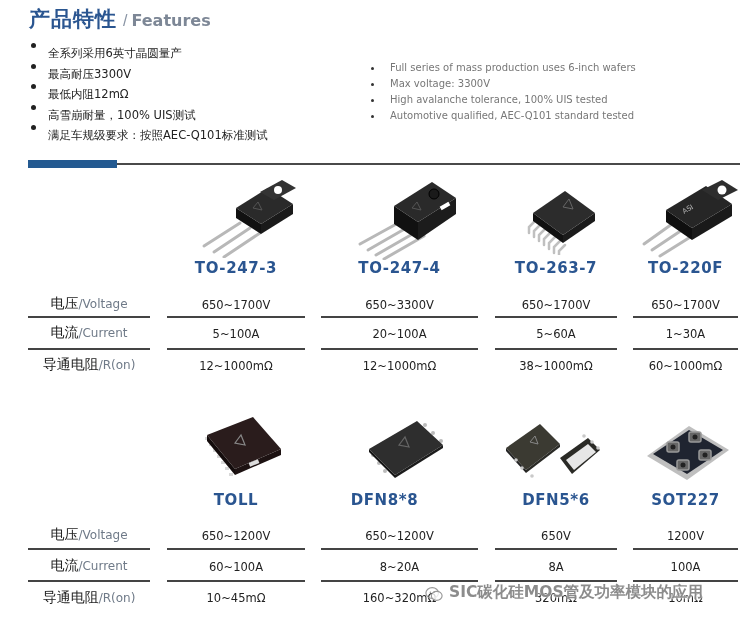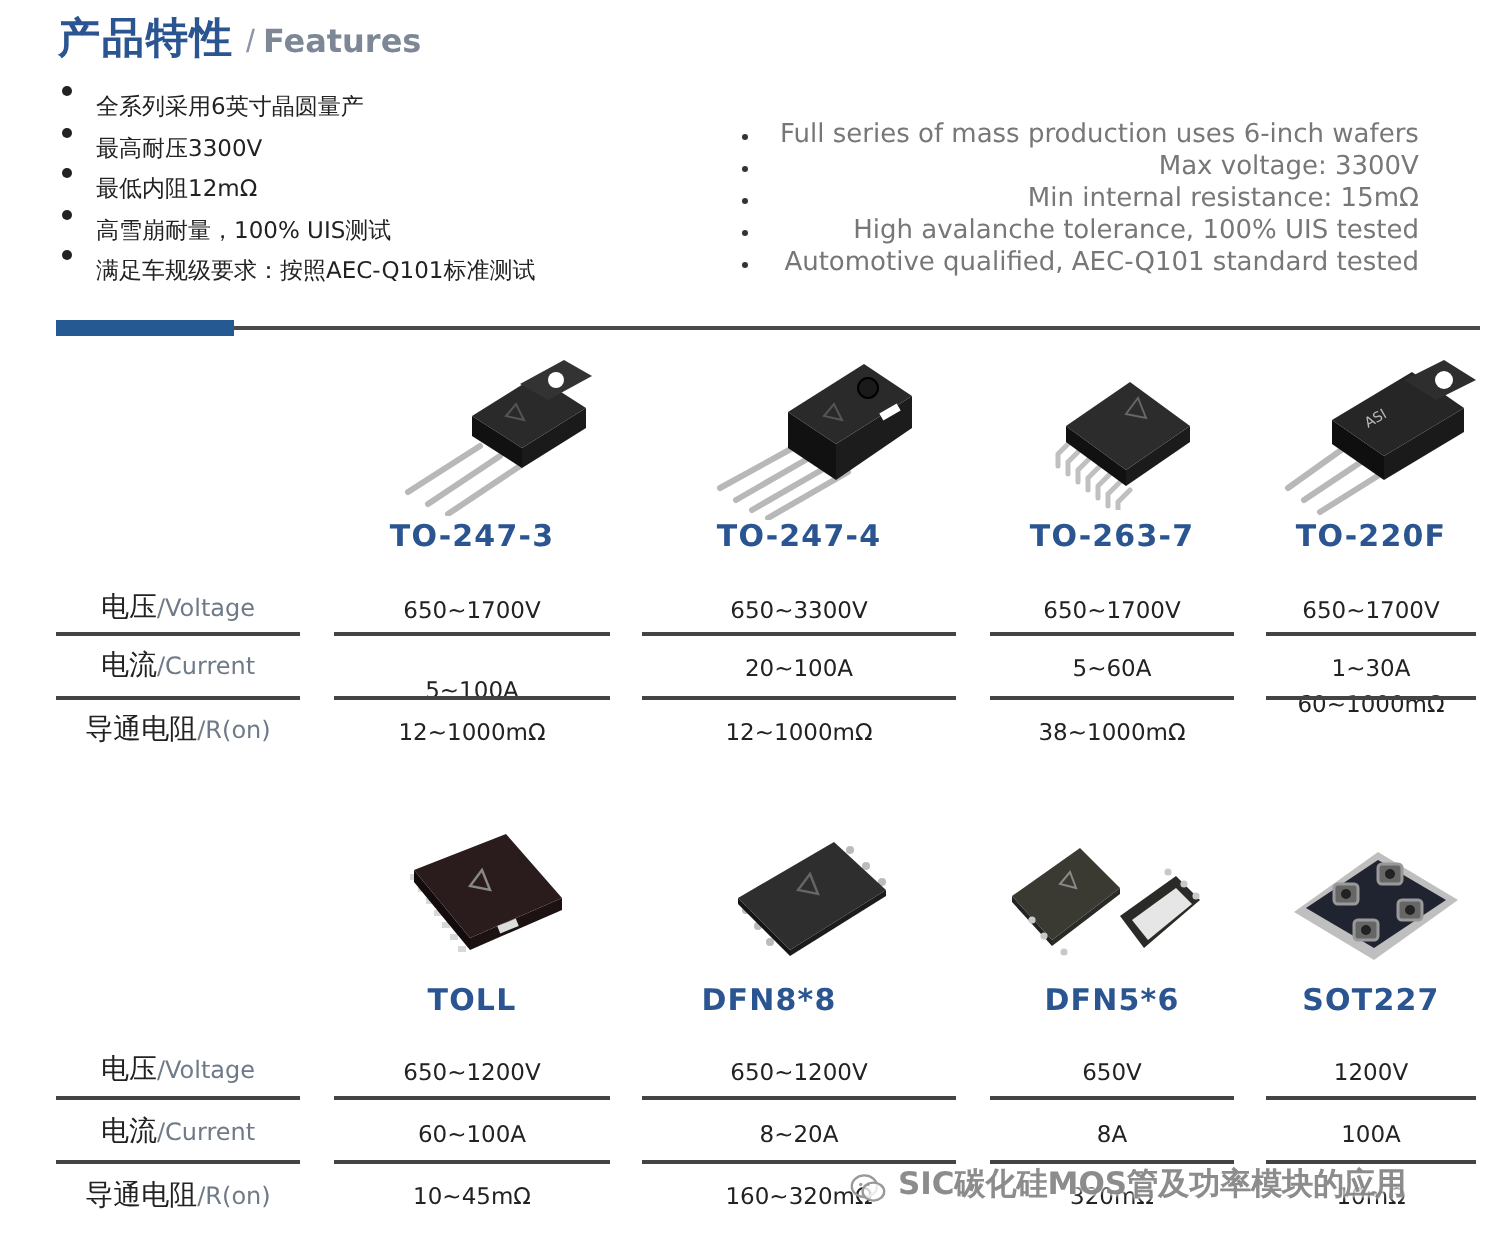--- a/index.html
+++ b/index.html
@@ -9,21 +9,21 @@
   .title { position: absolute; left: 29px; top: 5px; display: flex; align-items: baseline; }
   .title-cn { font-size: 21px; font-weight: bold; color: #2a5590; font-family: "DejaVu Sans", sans-serif; letter-spacing: 1px; }
   .title-sep { font-size: 16px; color: #8a95a5; margin: 0 4px 0 6px; }
   .title-en { font-size: 16px; color: #7d8796; font-family: "DejaVu Sans", sans-serif; font-weight: bold; }
 
   .feat-cn { position: absolute; left: 31px; top: 43px; list-style: none; }
   .feat-cn li { font-size: 11.5px; color: #222; height: 20.6px; line-height: 20px; display: flex; font-family: "DejaVu Sans", sans-serif; }
   .feat-cn .dot { width: 5px; height: 5px; border-radius: 50%; background: #222; margin-right: 12px; flex: none; }
 
   .feat-en { position: absolute; left: 371px; top: 60px; list-style: none; }
-  .feat-en li { font-size: 13px; color: #777; height: 16px; line-height: 16px; display: flex; align-items: center; font-family: "DejaVu Sans", sans-serif; justify-content: space-between; }
+  .feat-en li { font-size: 10px; color: #777; height: 16px; line-height: 16px; display: flex; align-items: center; font-family: "DejaVu Sans", sans-serif; }
   .feat-en .dot { width: 3px; height: 3px; border-radius: 50%; background: #333; margin-right: 16px; flex: none; }
 
   .divider { position: absolute; left: 117px; top: 163px; width: 623px; height: 2px; background: #4a4a4a; }
   .divider-accent { position: absolute; left: 28px; top: 160px; width: 89px; height: 8px; background: #245a91; }
 
   .chip { position: absolute; }
   .pkg-name { position: absolute; font-size: 15px; font-weight: bold; color: #2a5590; text-align: center; letter-spacing: 0.6px; font-family: "DejaVu Sans", sans-serif; }
 
   .row-label { position: absolute; left: 28px; width: 122px; text-align: center; font-size: 14px; color: #222; white-space: nowrap; font-family: "DejaVu Sans", sans-serif; }
   .row-label .en { font-size: 12px; color: #6f7a88; }
@@ -66,24 +66,20 @@
 </ul>
 
 <ul class="feat-en">
   <li>
       <span class="dot"></span>
       <span>Full series of mass production uses 6-inch wafers</span>
     </li>
   <li>
       <span class="dot"></span>
       <span>Max voltage: 3300V</span>
-    </li>
-  <li>
-      <span class="dot"></span>
-      <span>Min internal resistance: 15mΩ</span>
     </li>
   <li>
       <span class="dot"></span>
       <span>High avalanche tolerance, 100% UIS tested</span>
     </li>
   <li>
       <span class="dot"></span>
       <span>Automotive qualified, AEC-Q101 standard tested</span>
     </li>
 </ul>
@@ -157,29 +153,29 @@
 
 <div class="row-label" style="top:295px"><span>电压</span><span class="en">/Voltage</span></div>
 <div class="row-label" style="top:324px"><span>电流</span><span class="en">/Current</span></div>
 <div class="row-label" style="top:356px"><span>导通电阻</span><span class="en">/R(on)</span></div>
 
 <div class="cell" style="left:167px;top:298px;width:138px">650~1700V</div>
 <div class="cell" style="left:321px;top:298px;width:157px">650~3300V</div>
 <div class="cell" style="left:495px;top:298px;width:122px">650~1700V</div>
 <div class="cell" style="left:633px;top:298px;width:105px">650~1700V</div>
 
-<div class="cell" style="left:167px;top:338px;width:138px">5~100A</div>
+<div class="cell" style="left:167px;top:327px;width:138px">5~100A</div>
 <div class="cell" style="left:321px;top:327px;width:157px">20~100A</div>
 <div class="cell" style="left:495px;top:327px;width:122px">5~60A</div>
 <div class="cell" style="left:633px;top:327px;width:105px">1~30A</div>
 
 <div class="cell" style="left:167px;top:359px;width:138px">12~1000mΩ</div>
 <div class="cell" style="left:321px;top:359px;width:157px">12~1000mΩ</div>
 <div class="cell" style="left:495px;top:359px;width:122px">38~1000mΩ</div>
-<div class="cell" style="left:633px;top:345px;width:105px">60~1000mΩ</div>
+<div class="cell" style="left:633px;top:359px;width:105px">60~1000mΩ</div>
 
 <div class="hline" style="left:28px;top:316px;width:122px"></div>
 <div class="hline" style="left:167px;top:316px;width:138px"></div>
 <div class="hline" style="left:321px;top:316px;width:157px"></div>
 <div class="hline" style="left:495px;top:316px;width:122px"></div>
 <div class="hline" style="left:633px;top:316px;width:105px"></div>
 <div class="hline" style="left:28px;top:348px;width:122px"></div>
 <div class="hline" style="left:167px;top:348px;width:138px"></div>
 <div class="hline" style="left:321px;top:348px;width:157px"></div>
 <div class="hline" style="left:495px;top:348px;width:122px"></div>

